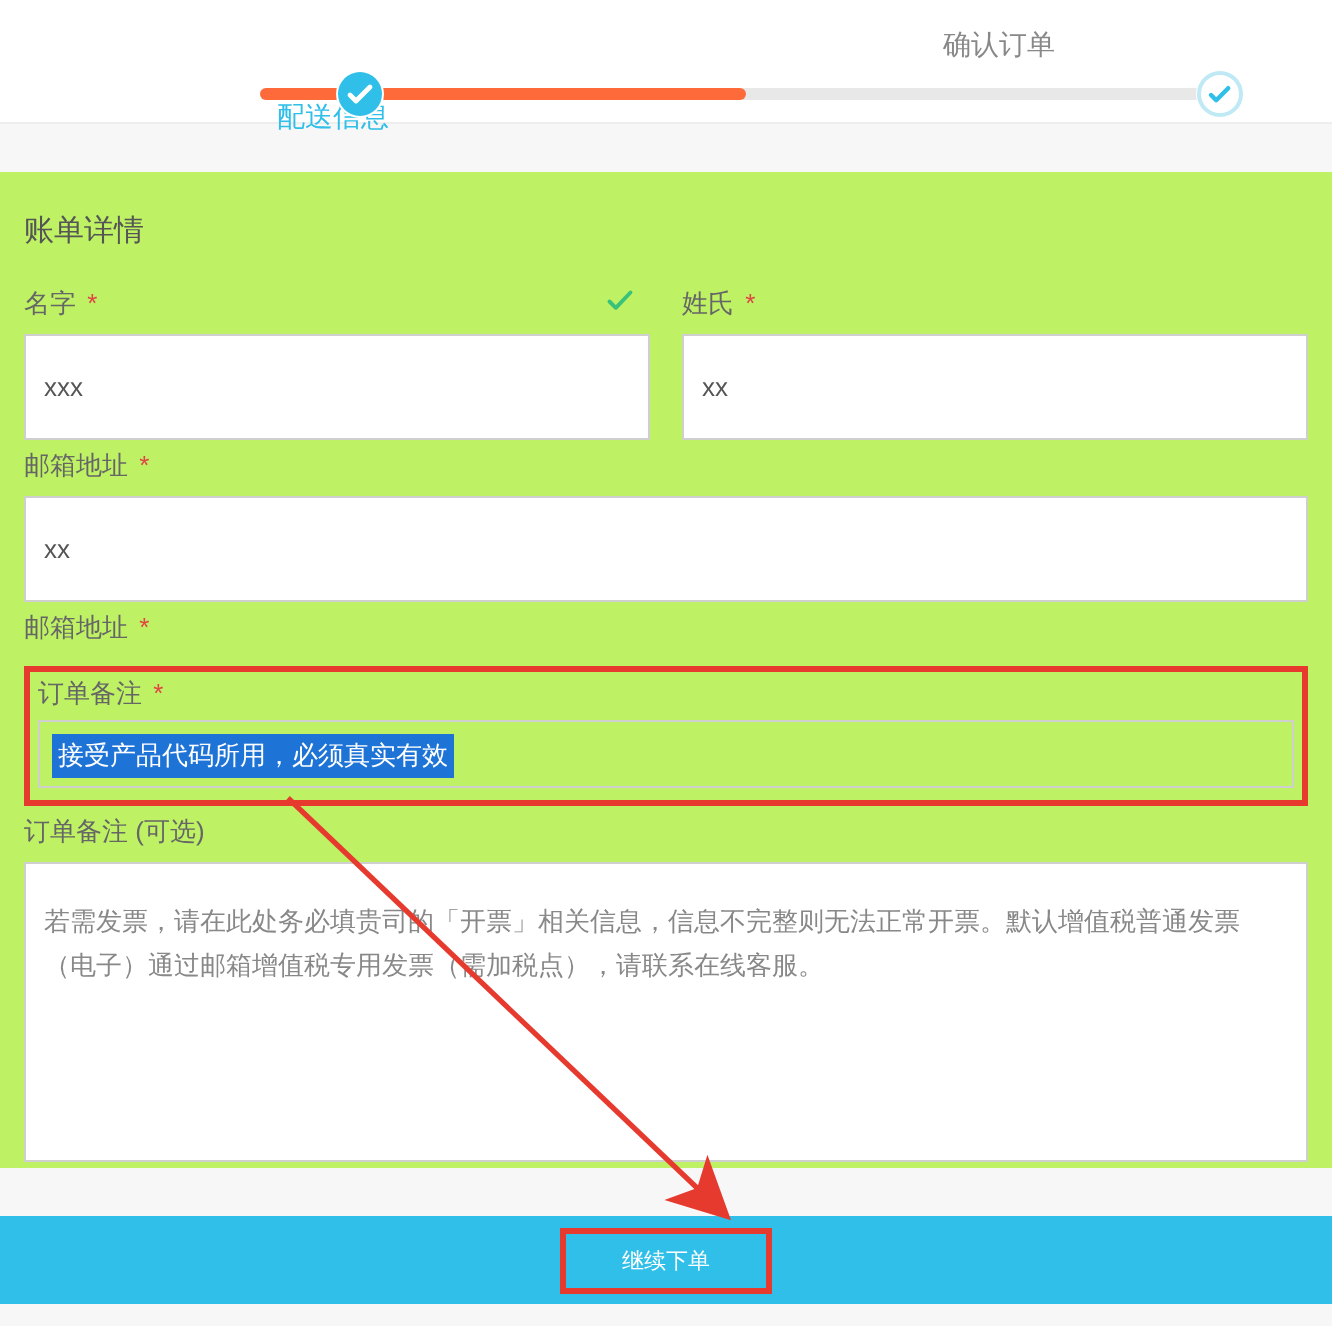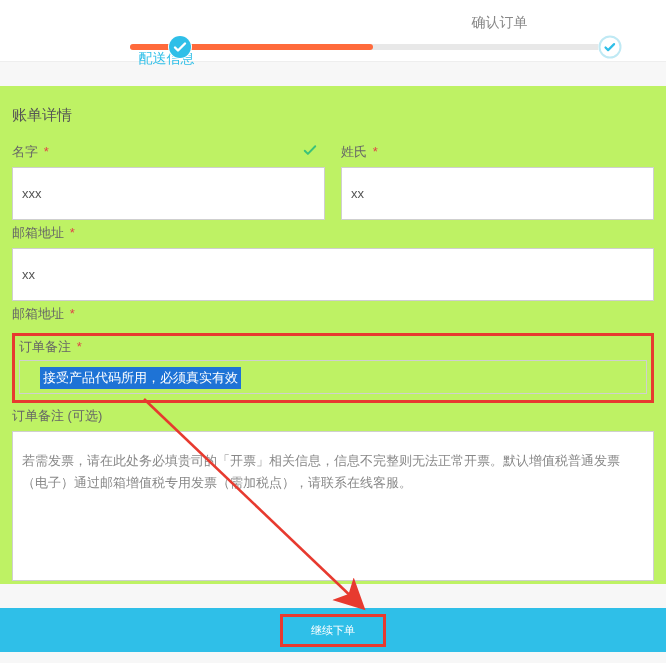--- a/index.html
+++ b/index.html
@@ -112,21 +112,21 @@
   .email-placeholder-highlight {
     background: #1e73d6;
     color: #fff;
     display: inline-block;
     padding: 2px 3px;
     font-size: 13px;
     margin-top: 2px;
   }
   .email-input-fake {
     border: 1px solid #cfcfcf;
-    padding: 4px 20px;
+    padding: 4px 6px;
     width: 100%;
   }
 
   .notes-field textarea { height: 150px; color: #888; }
 
   
   .submit-bar {
     position: absolute;
     left: 0; right: 0;
     top: 608px;

